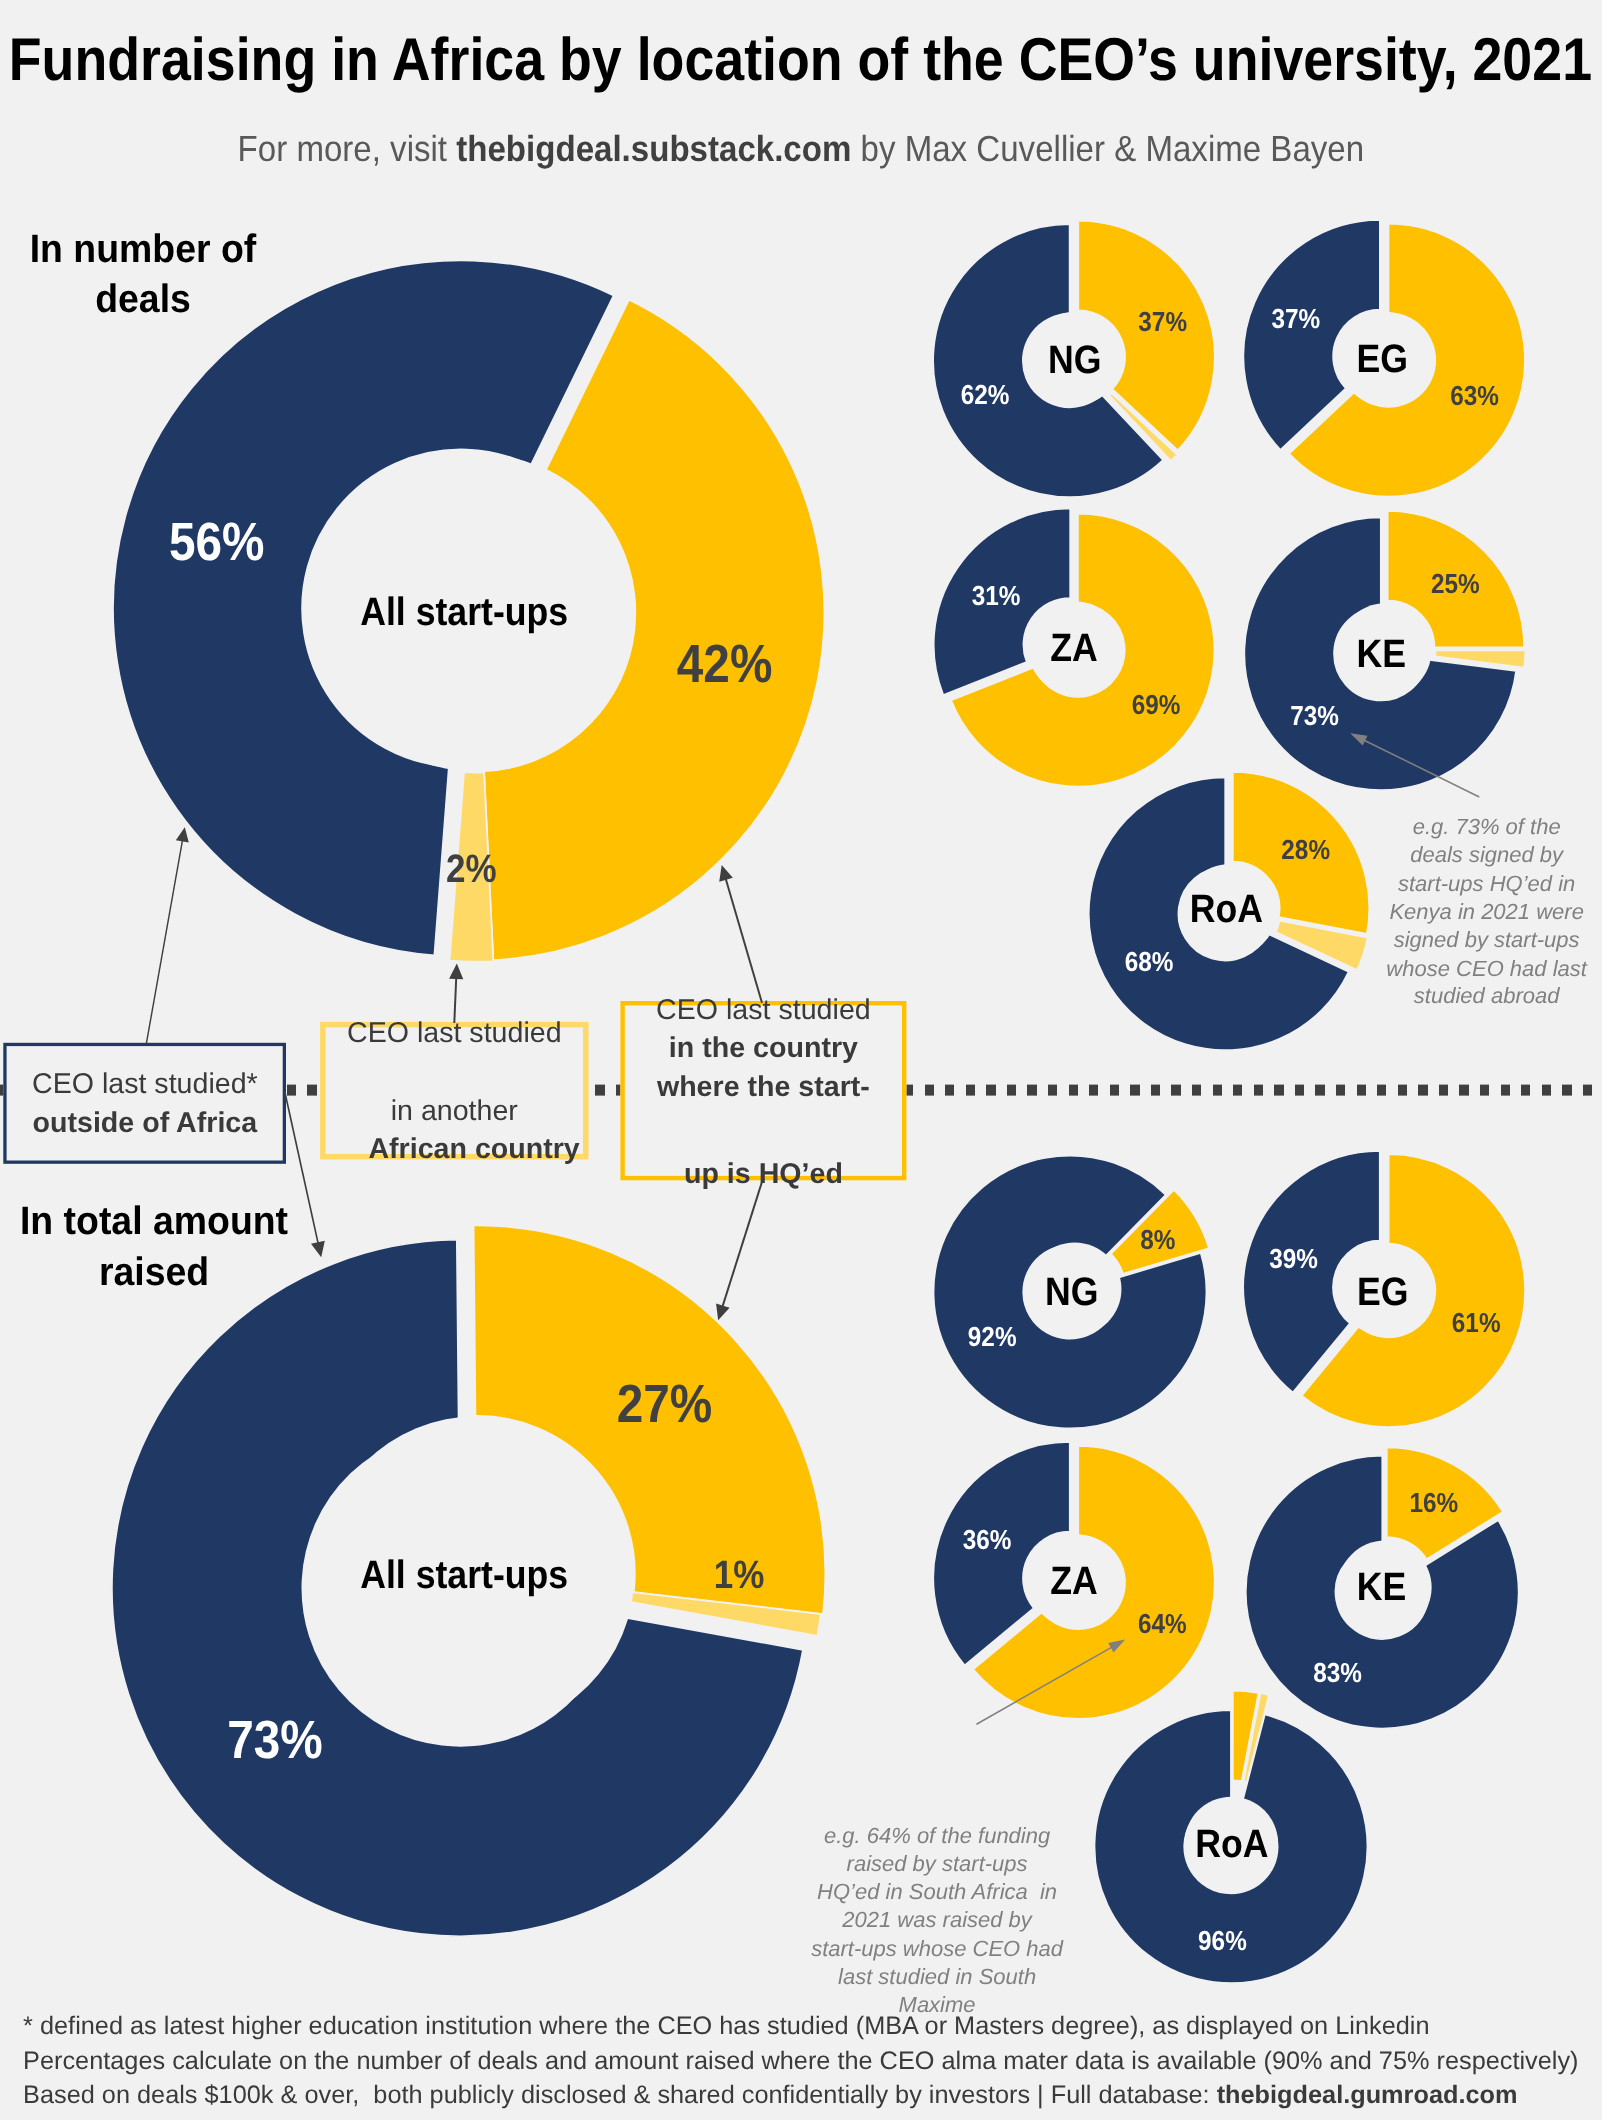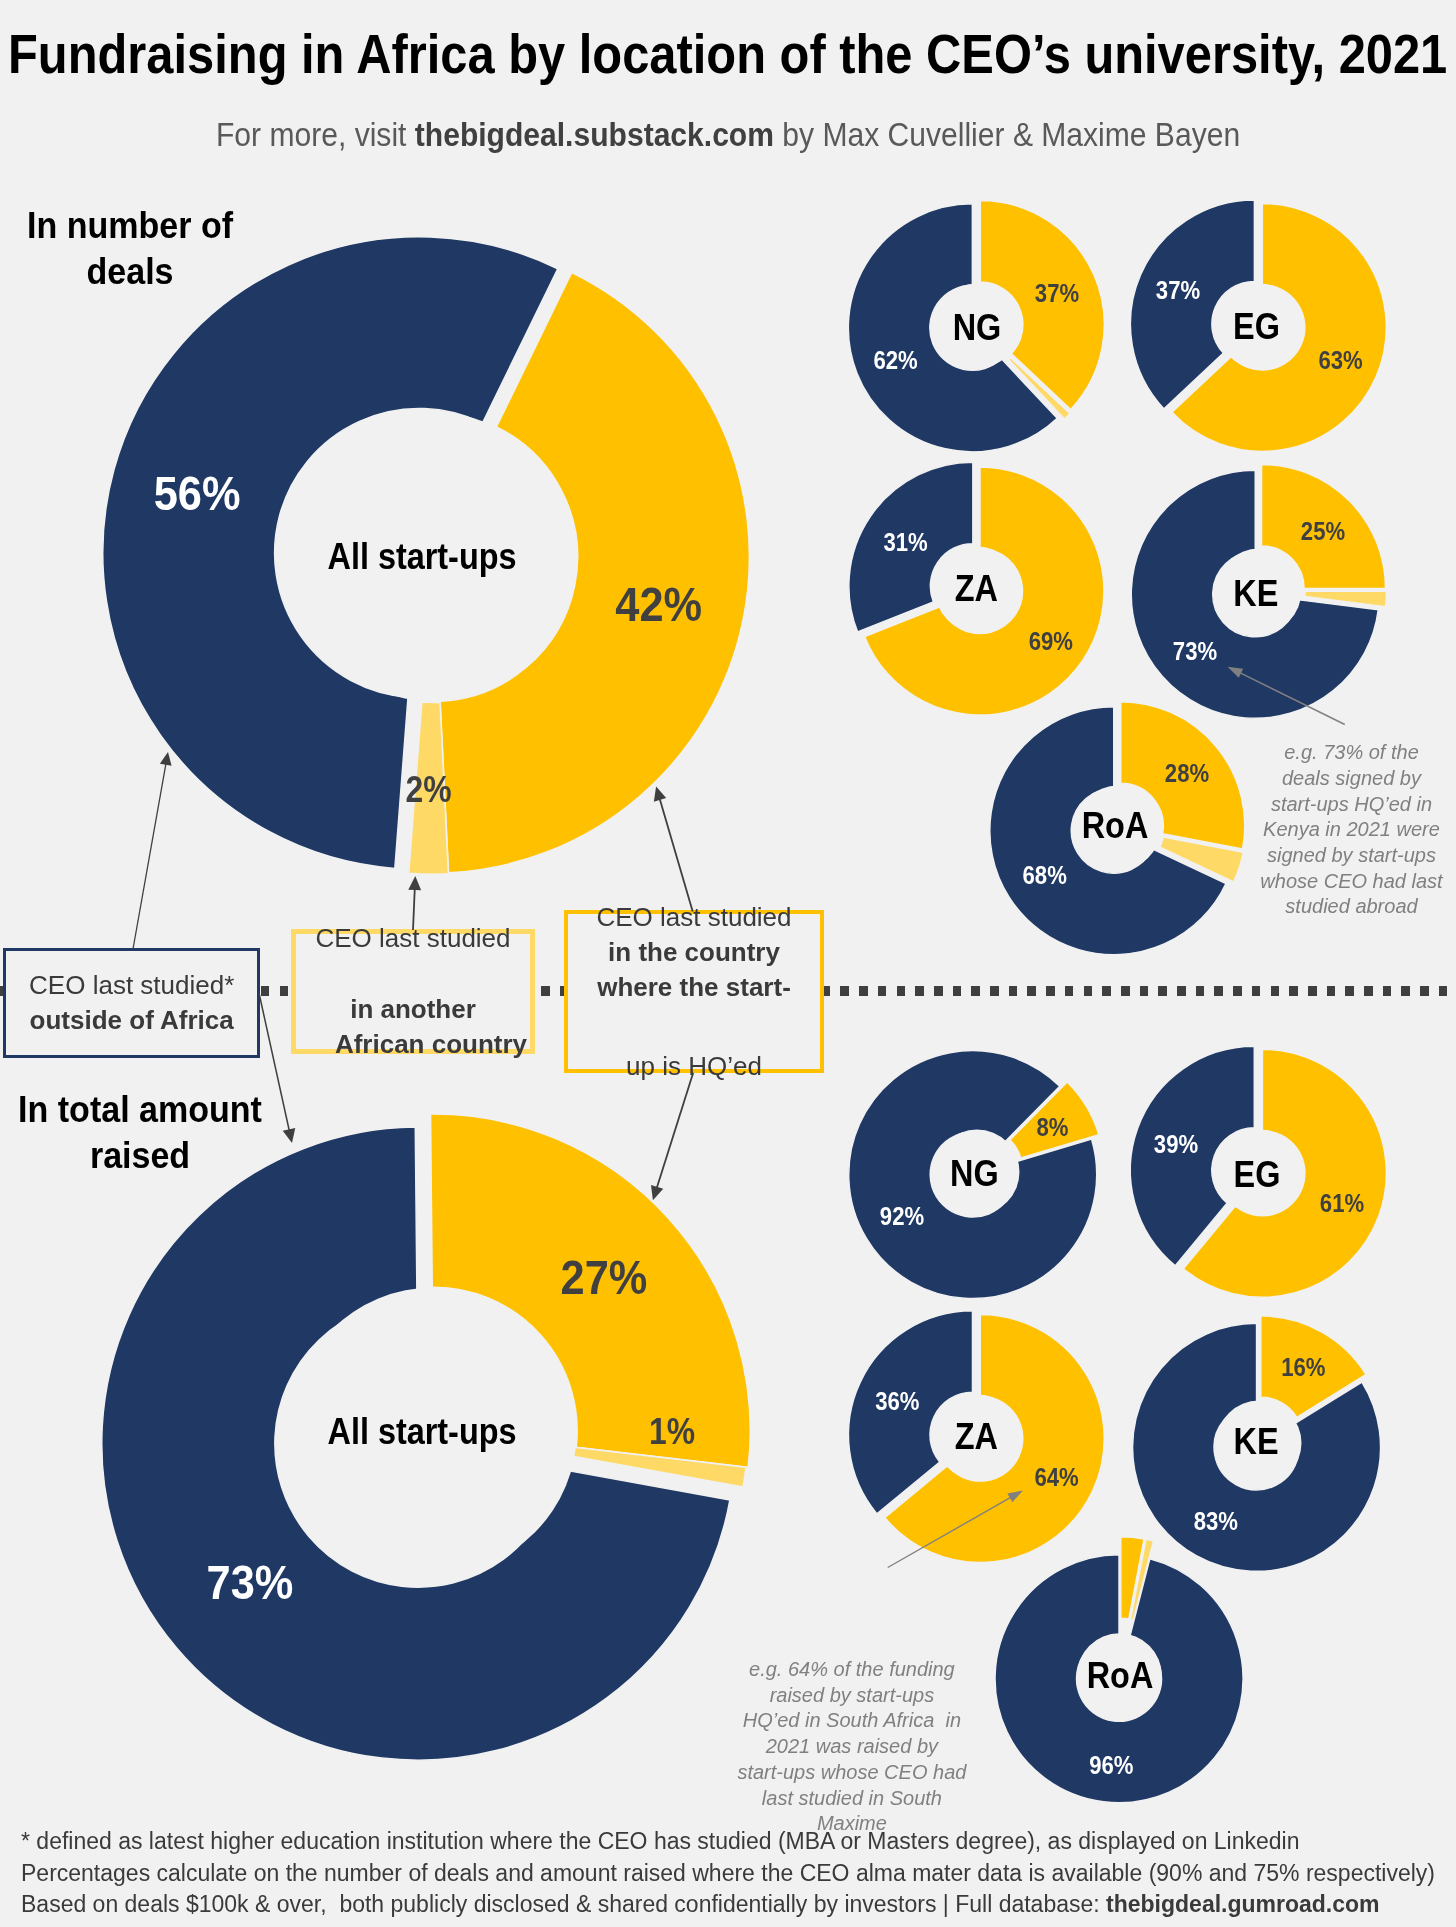--- a/index.html
+++ b/index.html
@@ -137,28 +137,28 @@
         <div><span class="sq">In total amount</span></div>
         <div><span class="sq">raised</span></div>
       </div>
       <div class="abs" style="left: -0.8px; top: 985.9px; width: 1456.8px; height: 10.2px; background: repeating-linear-gradient(to right, rgb(63, 63, 63) 0px, rgb(63, 63, 63) 8.5px, transparent 8.5px, transparent 18.7px);"></div>
       <div class="abs legendbox" style="left: 3.2px; top: 948px; width: 257px; height: 110px; border: 3.8px solid rgb(31, 56, 100); display: flex; flex-direction: column; justify-content: center;">
         <div>CEO last studied*</div>
         <div style="font-weight: bold;">outside of Africa</div>
       </div>
       <div class="abs legendbox" style="left: 291px; top: 929px; width: 244px; height: 125px; border: 5.2px solid rgb(255, 217, 102); display: flex; flex-direction: column; justify-content: center;">
         <div>CEO last studied</div>
-        <div style="font-weight: bold; margin-top: 36px;">in another</div>
+        <div style="font-weight: normal; margin-top: 36px;">in another</div>
         <div style="font-weight: bold; padding-left: 36px;">African country</div>
       </div>
       <div class="abs legendbox" style="left: 564px; top: 910px; width: 260px; height: 163px; border: 4.5px solid rgb(255, 192, 0); display: flex; flex-direction: column; justify-content: center;">
         <div>CEO last studied</div>
         <div style="font-weight: bold; text-align: center;">in the country</div>
         <div style="font-weight: bold; text-align: center;">where the start-</div>
-        <div style="font-weight: normal; margin-top: 44px;">up is HQ’ed</div>
+        <div style="font-weight: bold; margin-top: 44px;">up is HQ’ed</div>
       </div>
       <div class="abs note" style="left: 1236.5px; width: 230px; font-size: 20px; line-height: 25.7px; top: 740.19px;"><div>e.g. 73% of the</div><div>deals signed by</div><div>start-ups HQ’ed in</div><div>Kenya in 2021 were</div><div>signed by start-ups</div><div>whose CEO had last</div><div>studied abroad</div></div>
       <div class="abs note" style="left: 726.9px; width: 250px; font-size: 20px; line-height: 25.7px; top: 1657px;"><div>e.g. 64% of the funding</div><div>raised by start-ups</div><div>HQ’ed in South Africa  in</div><div>2021 was raised by</div><div>start-ups whose CEO had</div><div>last studied in South</div><div>Maxime</div></div>
       <div class="abs" style="left: 21px; width: 1440px; white-space: pre; font-size: 23px; line-height: 31.1px; color: rgb(58, 58, 58); top: 1826.46px;"><div>* defined as latest higher education institution where the CEO has studied (MBA or Masters degree), as displayed on Linkedin</div><div>Percentages calculate on the number of deals and amount raised where the CEO alma mater data is available (90% and 75% respectively)</div><div>Based on deals $100k &amp; over,  both publicly disclosed &amp; shared confidentially by investors | Full database: <b>thebigdeal.gumroad.com</b></div></div>
     </div>
   <svg id="arrows" viewBox="0 0 1456 1927">
       <g>
         <line x1="133.00" y1="949.00" x2="166.08" y2="762.83" stroke="#3F3F3F" stroke-width="1.3"></line>
         <path d="M168.00,752.00 L171.61,765.85 L159.84,763.75 Z" fill="#3F3F3F"></path>
       </g>

